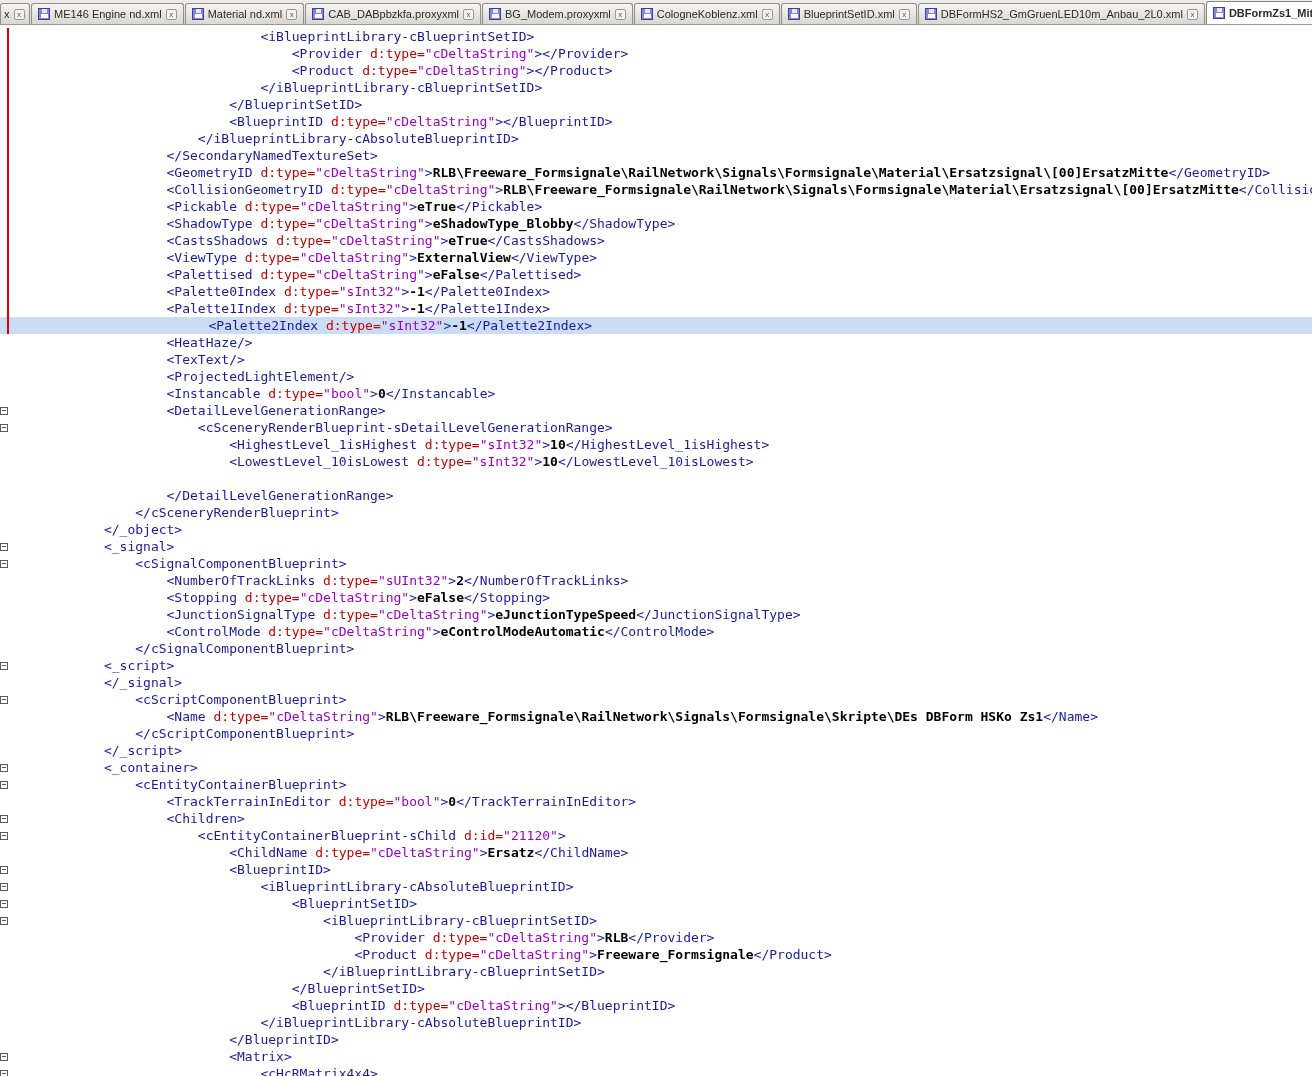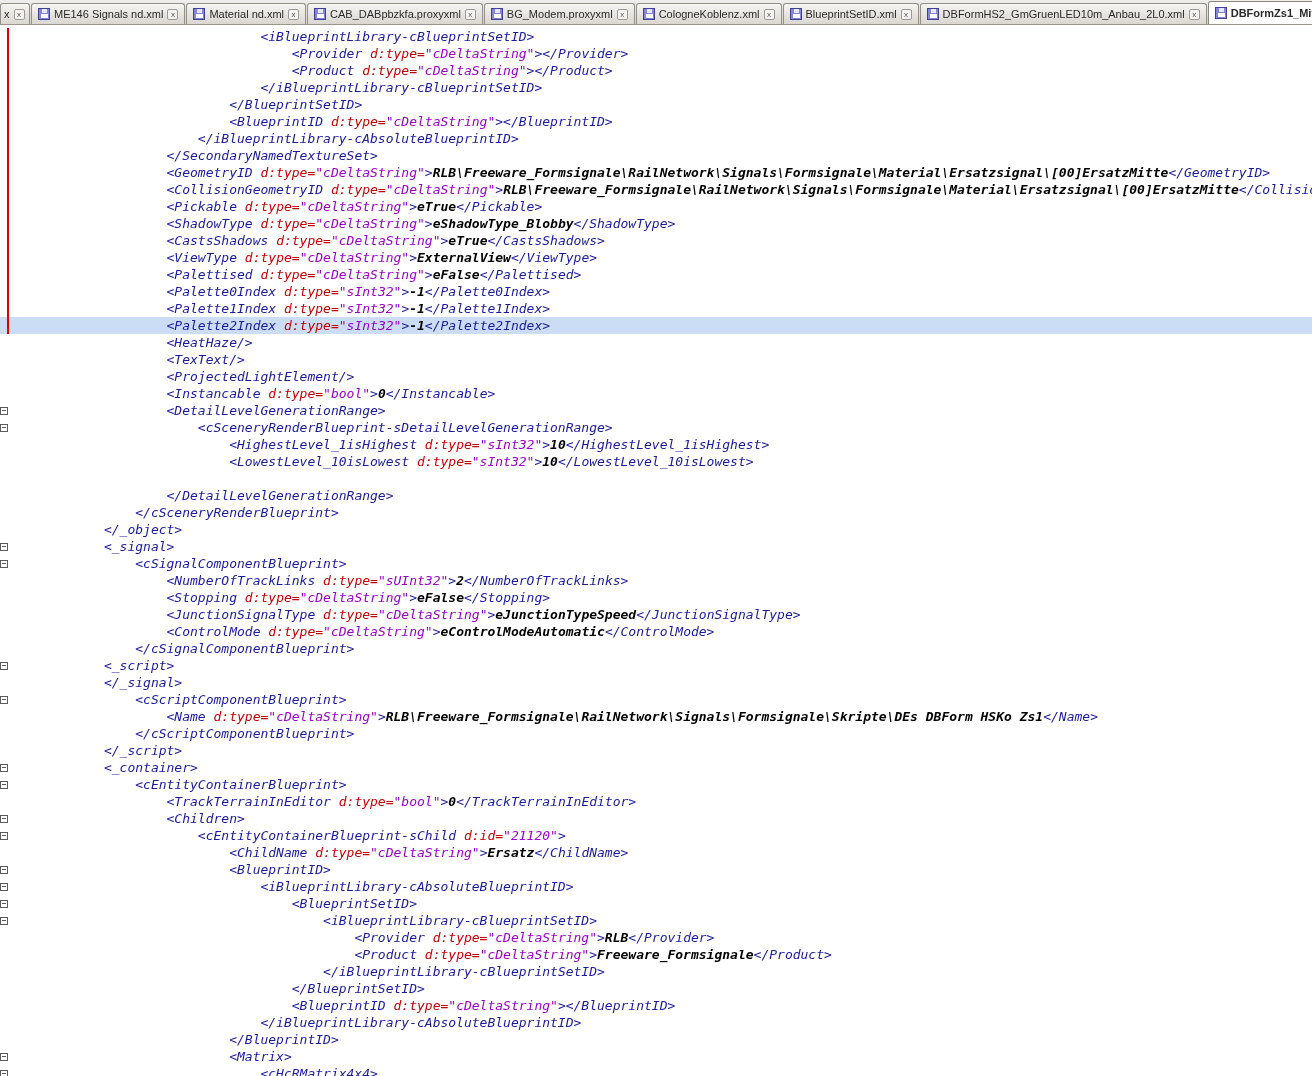--- a/index.html
+++ b/index.html
@@ -53,24 +53,24 @@
     font-size: 8px; line-height: 9px; text-align: center;
     flex: 0 0 auto;
   }
 
   
   .editor {
     position: relative; width: 1312px; height: 1051px;
     background: #ffffff; overflow: hidden;
     padding-top: 3px;
     font-family: "DejaVu Sans Mono", "Liberation Mono", monospace;
-    font-size: 13px; line-height: 17px; font-style: italic;
+    font-size: 13px; line-height: 17px;
   }
   .line { display: flex; height: 17px; white-space: pre; }
-  .line.hl { background: var(--hl, #cbddf5); }
+  .line.hl { background: var(--hl, #cbddf5); gap: 42px; }
   .gut { flex: 0 0 10px; position: relative; }
   .gut.chg::before {
     content: ""; position: absolute; right: 1px; top: 0;
     width: 2px; height: 17px; background: var(--chg, #e10000);
   }
   .fold {
     position: absolute; left: 0; top: 5px;
     width: 8px; height: 8px;
     border: 1px solid #5a5a5a; background: #fff;
   }
@@ -87,21 +87,21 @@
 </head>
 <body>
 
 <div class="tabbar">
     <div class="tab partial">
       <span class="tablabel">x</span>
       <span class="tabclose">x</span>
     </div>
     <div class="tab">
       <span class="tabicon"></span>
-      <span class="tablabel">ME146 Signals nd.xml</span>
+      <span class="tablabel">ME146 Engine nd.xml</span>
       <span class="tabclose">x</span>
     </div>
     <div class="tab">
       <span class="tabicon"></span>
       <span class="tablabel">Material nd.xml</span>
       <span class="tabclose">x</span>
     </div>
     <div class="tab">
       <span class="tabicon"></span>
       <span class="tablabel">CAB_DABpbzkfa.proxyxml</span>

